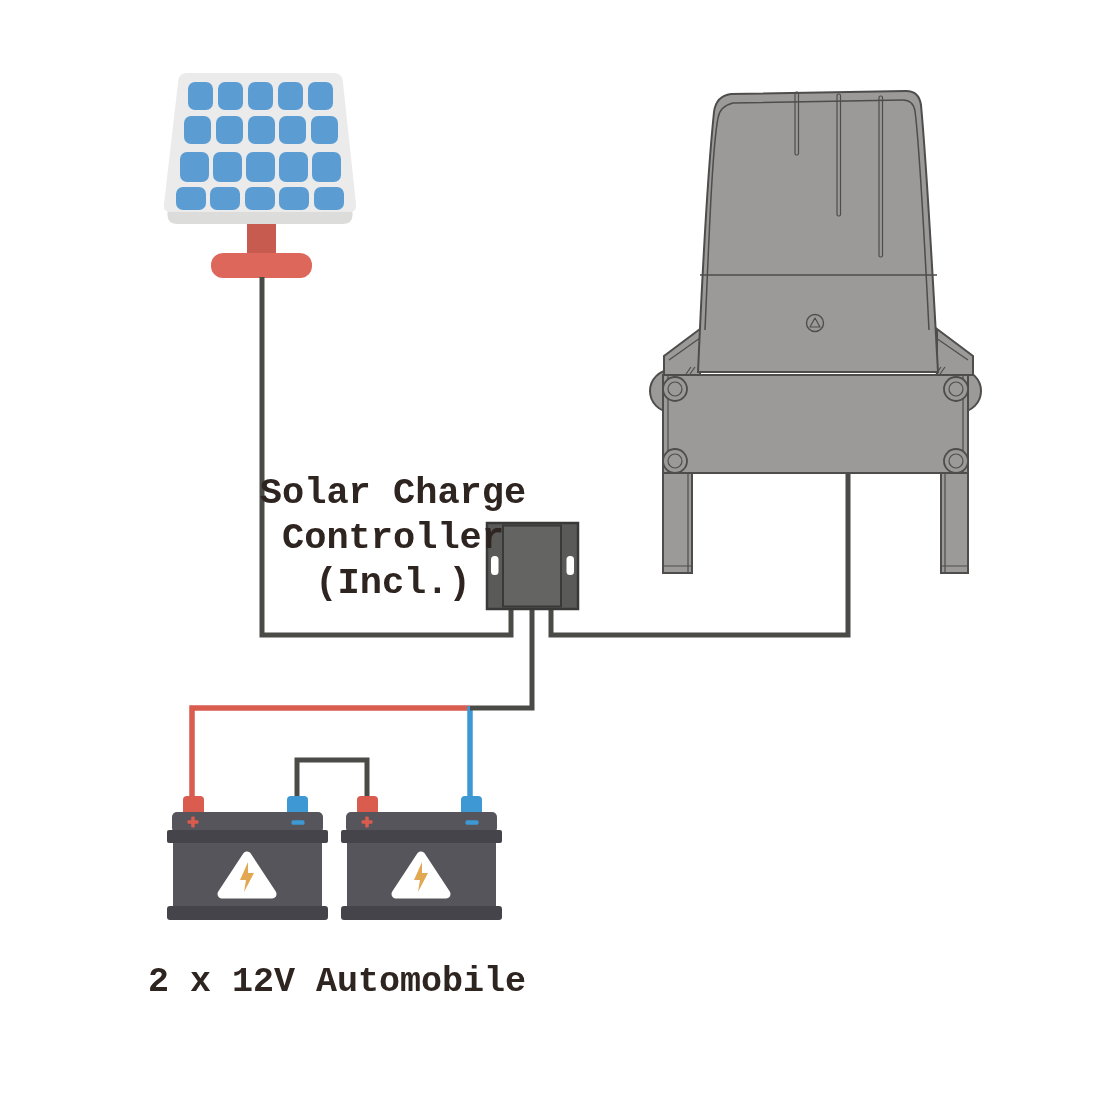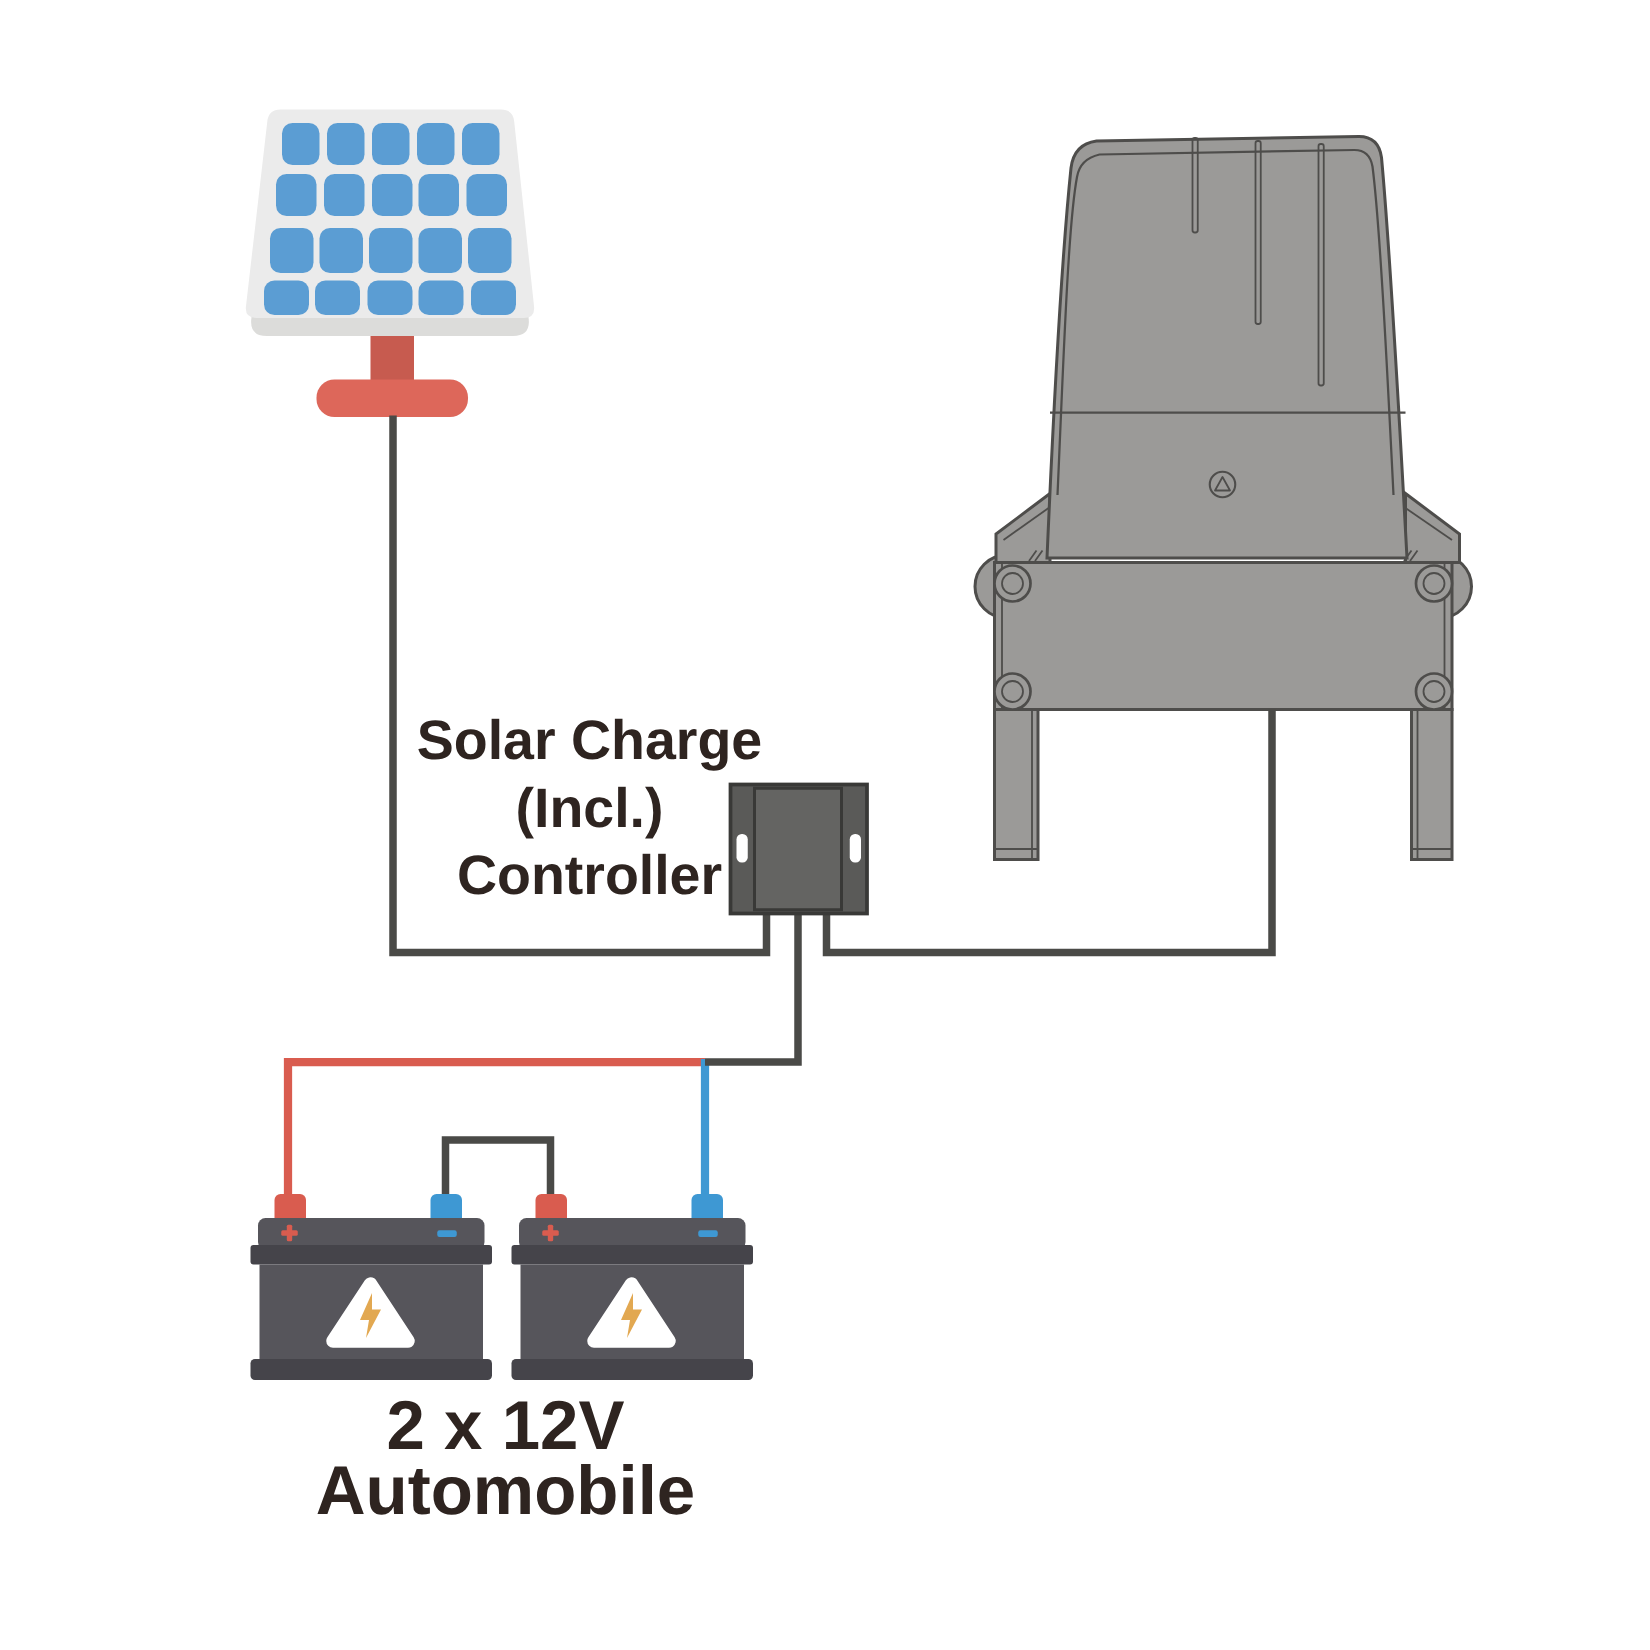--- a/index.html
+++ b/index.html
@@ -1,21 +1,21 @@
 <!DOCTYPE html>
 <html style="--background: #ffffff; --text: #2e2420; --wire_dark: #4a4a47; --wire_red: #d95c4f; --wire_blue: #3e98d3; --panel_frame: #ebebeb; --panel_rim: #dcdcda; --panel_cell: #5b9dd3; --stand_red: #c75b4f; --stand_base_red: #dd675a; --machine_fill: #9b9a98; --machine_line: #4e4d4b; --controller_fill: #5a5a58; --controller_panel: #646462; --controller_line: #393937; --battery_fill: #56555b; --battery_dark: #45444a; --terminal_red: #d95c4f; --terminal_blue: #3e98d3; --warning_white: #ffffff; --bolt_orange: #e2a851;"><head>
 <meta charset="utf-8">
 <style>
   html,body{margin:0;padding:0;background:#fff;}
   .canvas{position:relative;width:1100px;height:1100px;background:var(--background,#ffffff);overflow:hidden;}
   .canvas svg{position:absolute;left:0;top:0;}
-  .label{position:absolute;font-family:Liberation Sans, sans-serif;font-weight:700;
+  .label{position:absolute;font-family:Liberation Mono, monospace;font-weight:700;
          color:var(--text,#2e2420);text-align:center;}
   .controller-label{left:243px;top:471px;width:300px;font-size:37px;line-height:45px;}
-  .batteries-label{left:137px;top:929px;width:400px;font-size:46px;line-height:43px;}
+  .batteries-label{left:137px;top:961px;width:400px;font-size:35px;line-height:43px;}
   
   .w{fill:none;stroke-linejoin:miter;stroke-linecap:butt;}
   .w-dark{stroke:var(--wire_dark,#4a4a47);stroke-width:5;}
   .w-red{stroke:var(--wire_red,#d95c4f);stroke-width:5.5;}
   .w-blue{stroke:var(--wire_blue,#3e98d3);stroke-width:5.5;}
   
   .mach{fill:var(--machine_fill,#9b9a98);stroke:var(--machine_line,#4e4d4b);stroke-width:2;}
   .mline{fill:none;stroke:var(--machine_line,#4e4d4b);stroke-width:1.5;}
   .mthin{fill:none;stroke:var(--machine_line,#4e4d4b);stroke-width:1.2;}
   
@@ -150,19 +150,19 @@
     <rect class="bat-dark" x="341" y="830" width="161" height="13" rx="2"></rect>
     <rect class="bat" x="347" y="843" width="149" height="67"></rect>
     <rect class="bat-dark" x="341" y="906" width="161" height="14" rx="3"></rect>
     <path class="warn" d="M 421 856 L 446 894 L 396 894 Z"></path>
     <path class="boltz" transform="translate(421,877)" d="M 1 -15 L -7 3 L -1 3 L -3 15 L 7 -4 L 1 -4 Z"></path>
   </g>
 </svg>
 
 <div class="label controller-label">
   <div>Solar Charge</div>
+  <div>Controller</div>
   <div>(Incl.)</div>
-  <div>Controller</div>
 </div>
 <div class="label batteries-label">
   <div>2 x 12V Automobile</div>
 </div>
 </div>
 
 </body></html>

